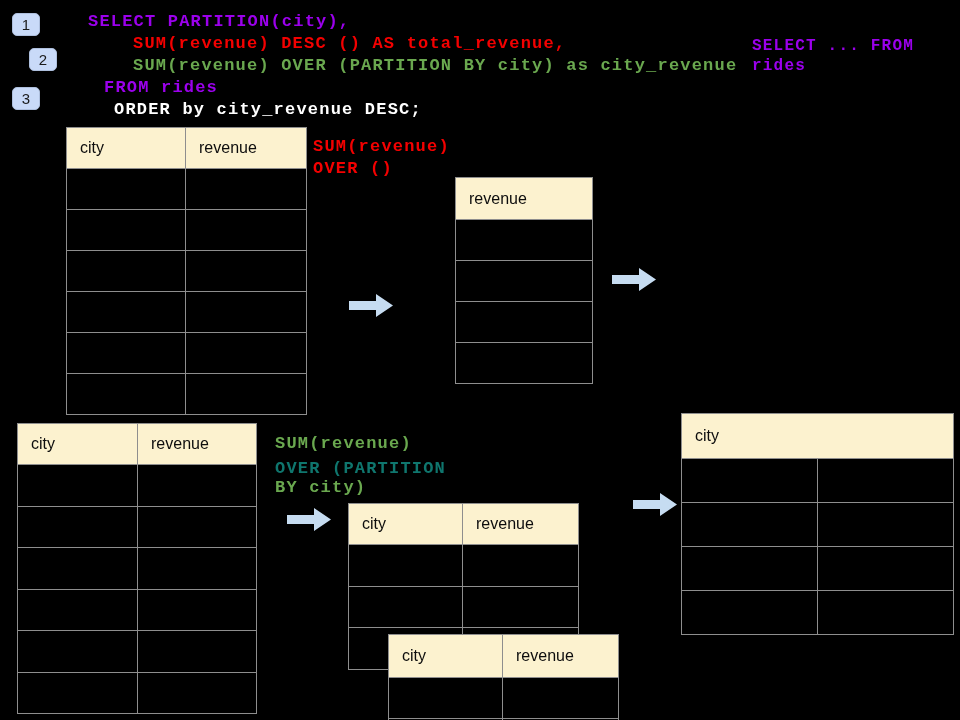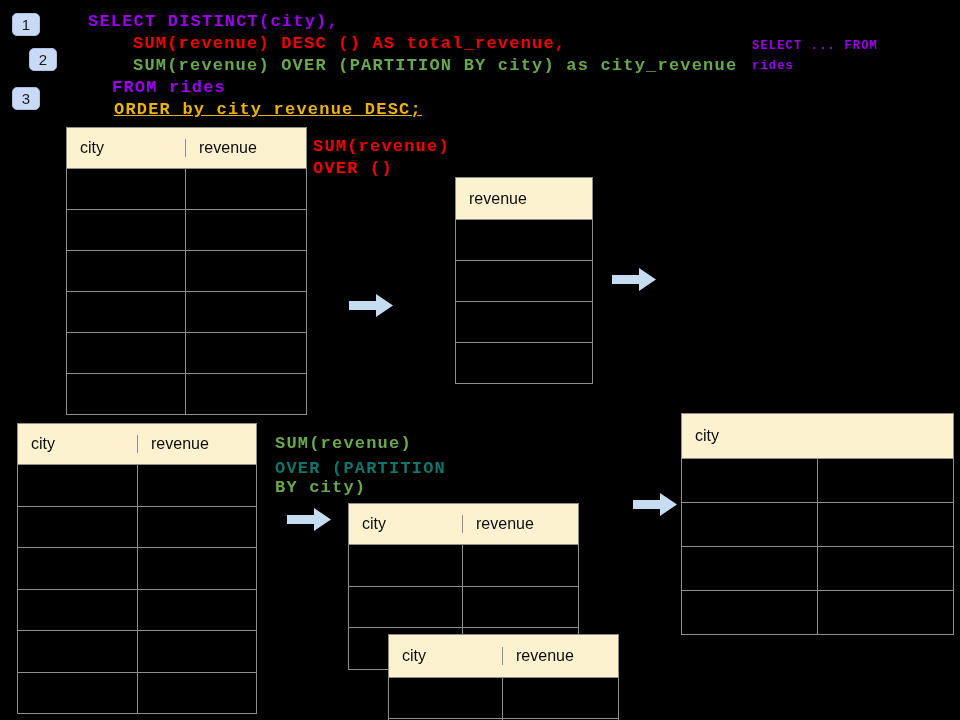--- a/index.html
+++ b/index.html
@@ -3,31 +3,31 @@
 <meta charset="utf-8">
 <style>
   html,body{margin:0;padding:0;background:#000;}
   .stage{position:relative;width:960px;height:720px;background:#000;overflow:hidden;
          font-family:"Liberation Sans",sans-serif;}
 
   
   .mono{position:absolute;font-family:"Liberation Mono",monospace;font-weight:bold;
         font-size:17px;line-height:22px;letter-spacing:1.2px;white-space:pre;}
   .mono-sm{position:absolute;font-family:"Liberation Mono",monospace;font-weight:bold;
-        font-size:12px;line-height:20px;letter-spacing:1.2px;white-space:pre;}
+        font-size:16px;line-height:20px;letter-spacing:1.2px;white-space:pre;}
 
   
   .badge{position:absolute;width:28px;height:23px;background:#C9DAF8;border:1px solid #AEBFDD;
          border-radius:5px;box-sizing:border-box;display:flex;align-items:center;justify-content:center;
          font-size:15px;color:#1a1a1a;}
   .badge1{left:12px;top:13px;} .badge2{left:29px;top:48px;} .badge3{left:12px;top:87px;}
 
   
   .table{position:absolute;background:#000;border:1px solid #8E8E8E;}
-  .thead{display:flex;height:var(--hh);background:#FCF2CF;align-items:center;}
+  .thead{display:flex;height:var(--hh);background:#FCF2CF;}
   .hcell{box-sizing:border-box;display:flex;align-items:center;padding-left:13px;
          font-size:16px;color:#0d0d0d;}
   .hcell:not(:last-child){border-right:1px solid #8E8E8E;}
   .trow{display:flex;height:var(--rh);border-top:1px solid #8E8E8E;box-sizing:border-box;}
   .cell{box-sizing:border-box;}
   .cell:not(:last-child){border-right:1px solid #8E8E8E;}
   .hcell:first-child,.cell:first-child{width:var(--c1);flex:none;}
   .hcell:last-child,.cell:last-child{flex:1;}
 
   .t-source-top     {left:66px; top:127px;width:239px;--hh:40px;--rh:41px;  --c1:119px;}
@@ -45,25 +45,25 @@
 </head>
 <body>
 
 <div class="stage">
 
   <div class="badge badge1">1</div>
   <div class="badge badge2">2</div>
   <div class="badge badge3">3</div>
 
   <div>
-    <div class="mono" style="left: 88px; top: 11px; color: rgb(155, 0, 236);">SELECT DISTINCT(city),</div>
+    <div class="mono" style="left: 88px; top: 11px; color: rgb(155, 0, 236);">SELECT PARTITION(city),</div>
     <div class="mono" style="left: 133px; top: 33px; color: rgb(244, 0, 0);">SUM(revenue) DESC () AS total_revenue,</div>
     <div class="mono" style="left: 133px; top: 55px; color: rgb(106, 168, 79); text-align: right;">SUM(revenue) OVER (PARTITION BY city) as city_revenue</div>
-    <div class="mono" style="left: 112px; top: 77px; color: rgb(155, 0, 236);">FROM rides</div>
-    <div class="mono" style="left: 114px; top: 99px; color: #eab308; text-decoration: underline;">ORDER by city_revenue DESC;</div>
+    <div class="mono" style="left: 104px; top: 77px; color: rgb(155, 0, 236);">FROM rides</div>
+    <div class="mono" style="left: 114px; top: 99px; color: #ffffff;">ORDER by city_revenue DESC;</div>
   </div>
 
   <div>
     <div class="mono-sm" style="left: 752px; top: 36px; color: rgb(155, 0, 236);">SELECT ... FROM</div>
     <div class="mono-sm" style="left: 752px; top: 56px; color: rgb(155, 0, 236);">rides</div>
   </div>
 
   <div>
     <div class="mono" style="left: 313px; top: 136px; color: rgb(244, 0, 0);">SUM(revenue)</div>
     <div class="mono" style="left: 313px; top: 158px; color: rgb(244, 0, 0); font-family: Liberation Mono, monospace;">OVER ()</div>

